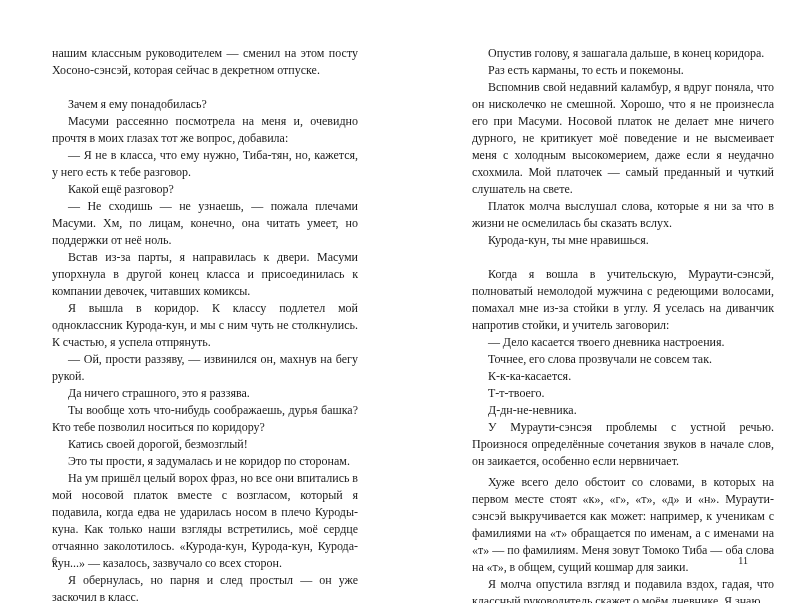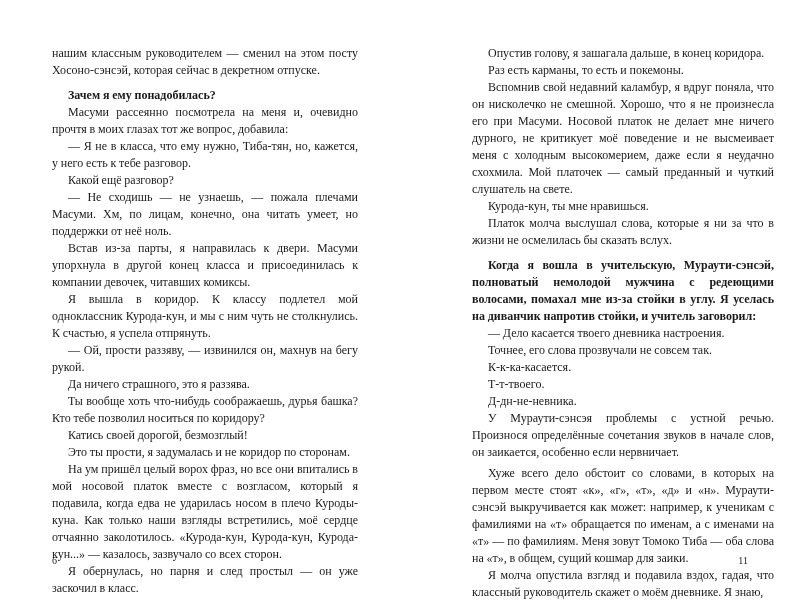--- a/index.html
+++ b/index.html
@@ -18,21 +18,21 @@
   .page--right { left: 472px; width: 302px; }
   .page-text p {
     margin: 0;
     font-size: 12px;
     line-height: 17px;
     text-align: justify;
     text-indent: 16px;
     word-spacing: -0.2px;
   }
   .page-text p.no-indent { text-indent: 0; }
-  .page-text p.break-line { margin-top: 8px; font-weight: bold; }
+  .page-text p.break-line { margin-top: 17px; }
   .page-text p.break-small { margin-top: 4px; }
   .page-number {
     position: absolute;
     top: 555px;
     font-size: 10px;
     line-height: 12px;
     color: #1a1a1a;
   }
   .page-number--left  { left: 52px; }
   .page-number--right { right: 52px; text-align: right; }
@@ -60,22 +60,22 @@
         <p>На ум пришёл целый ворох фраз, но все они впитались в мой носовой платок вместе с возгласом, который я подавила, когда едва не ударилась носом в плечо Куроды-куна. Как только наши взгляды встретились, моё сердце отчаянно заколотилось. «Курода-кун, Курода-кун, Курода-кун...» — казалось, зазвучало со всех сторон.</p>
         <p>Я обернулась, но парня и след простыл — он уже заскочил в класс.</p>
       </div>
   </section>
 
   <section class="page page--right">
     <div class="page-text">
         <p>Опустив голову, я зашагала дальше, в конец коридора.</p>
         <p>Раз есть карманы, то есть и покемоны.</p>
         <p>Вспомнив свой недавний каламбур, я вдруг поняла, что он нисколечко не смешной. Хорошо, что я не произнесла его при Масуми. Носовой платок не делает мне ничего дурного, не критикует моё поведение и не высмеивает меня с холодным высокомерием, даже если я неудачно схохмила. Мой платочек — самый преданный и чуткий слушатель на свете.</p>
+        <p>Платок молча выслушал слова, которые я ни за что в жизни не осмелилась бы сказать вслух.</p>
         <p>Курода-кун, ты мне нравишься.</p>
-        <p>Платок молча выслушал слова, которые я ни за что в жизни не осмелилась бы сказать вслух.</p>
         <p class="break-line">Когда я вошла в учительскую, Мураути-сэнсэй, полноватый немолодой мужчина с редеющими волосами, помахал мне из-за стойки в углу. Я уселась на диванчик напротив стойки, и учитель заговорил:</p>
         <p>— Дело касается твоего дневника настроения.</p>
         <p>Точнее, его слова прозвучали не совсем так.</p>
         <p>К-к-ка-касается.</p>
         <p>Т-т-твоего.</p>
         <p>Д-дн-не-невника.</p>
         <p>У Мураути-сэнсэя проблемы с устной речью. Произнося определённые сочетания звуков в начале слов, он заикается, особенно если нервничает.</p>
         <p class="break-small">Хуже всего дело обстоит со словами, в которых на первом месте стоят «к», «г», «т», «д» и «н». Мураути-сэнсэй выкручивается как может: например, к ученикам с фамилиями на «т» обращается по именам, а с именами на «т» — по фамилиям. Меня зовут Томоко Тиба — оба слова на «т», в общем, сущий кошмар для заики.</p>
         <p>Я молча опустила взгляд и подавила вздох, гадая, что классный руководитель скажет о моём дневнике. Я знаю,</p>
       </div>

